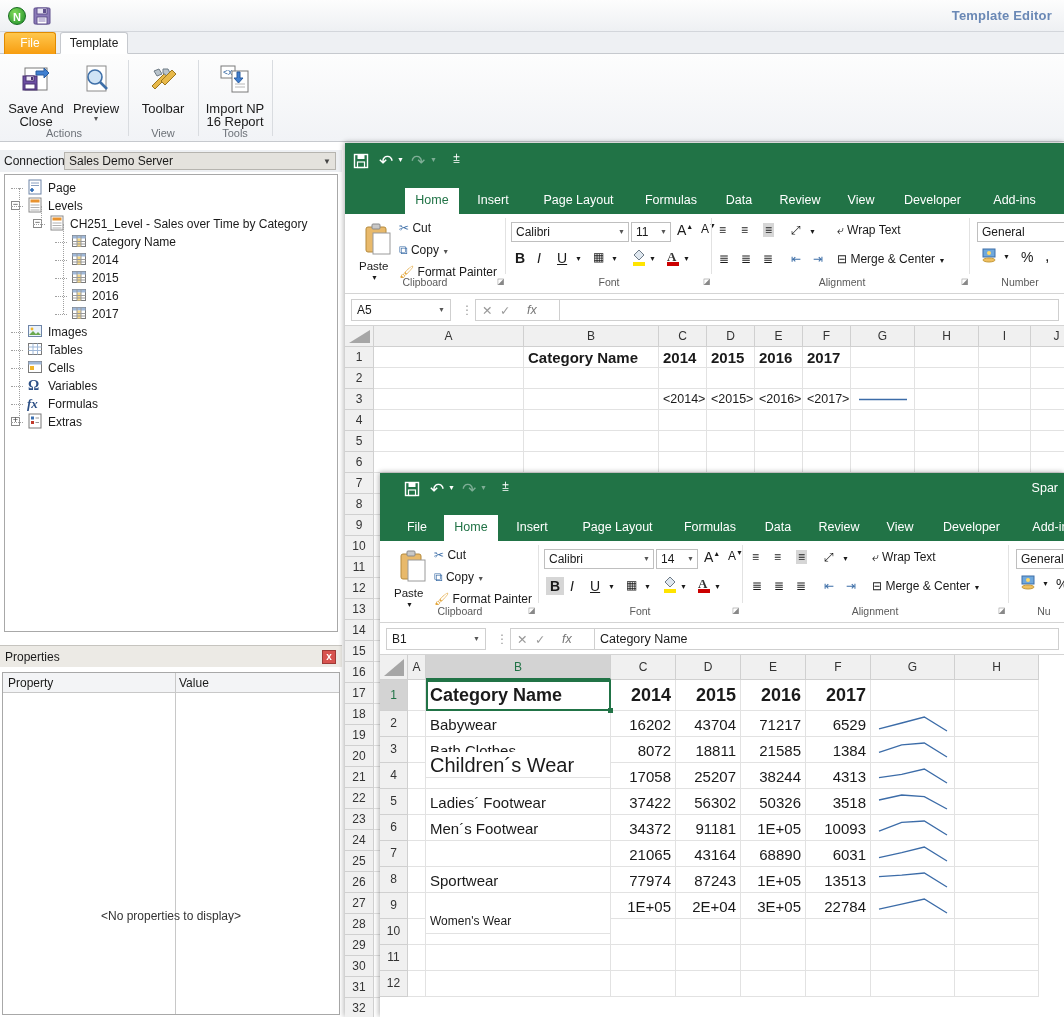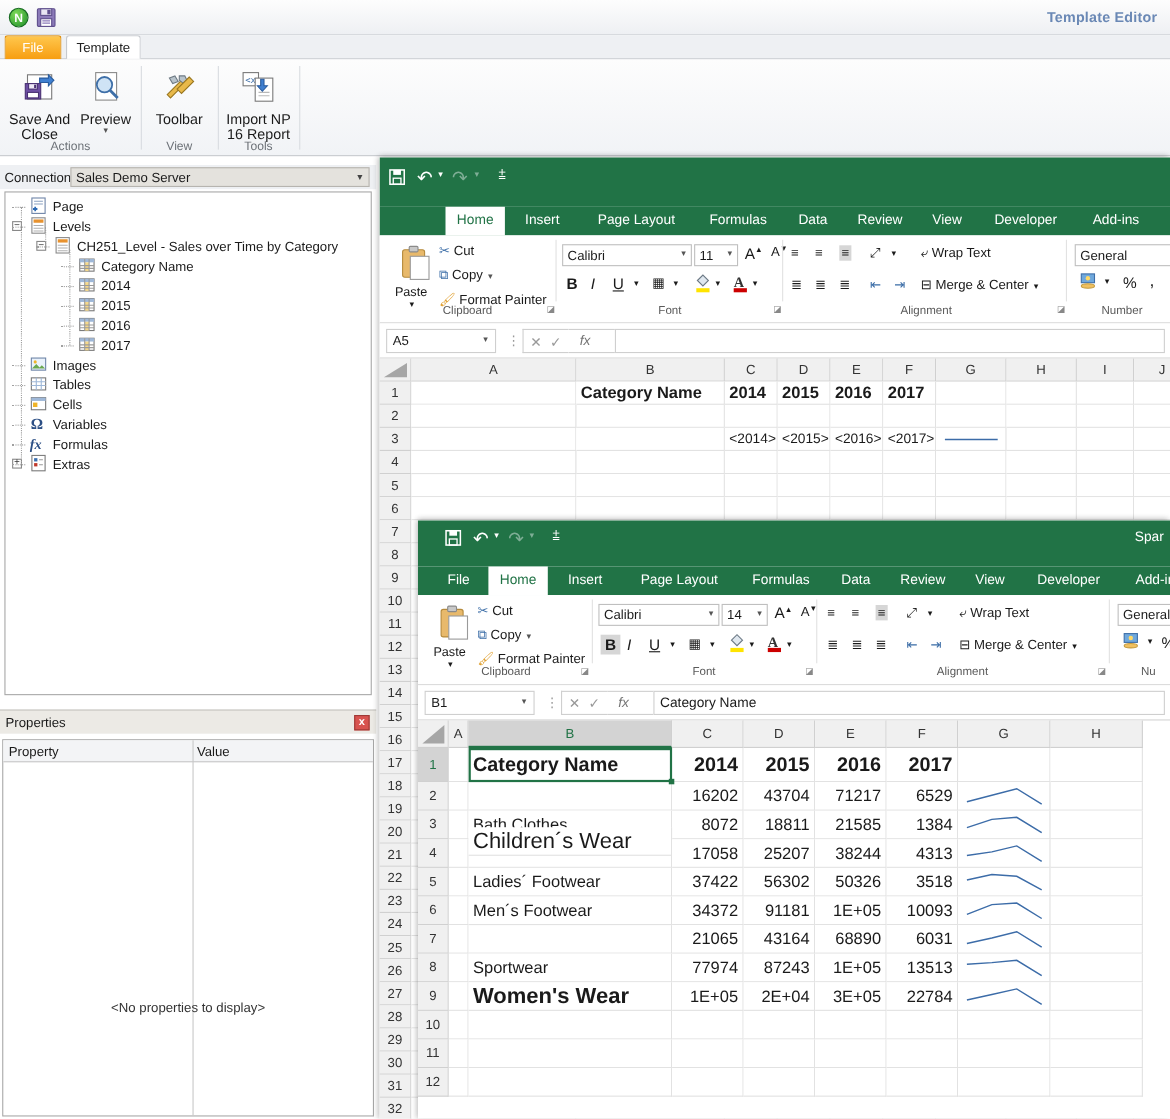--- a/index.html
+++ b/index.html
@@ -1240,20 +1240,23 @@
       </div>
       <div class="gcell right b" style="left:296px; top:25px; width:65px; height:31px; font-size:18px; z-index:2;">
         <span class="inner">2015</span>
       </div>
       <div class="gcell right b" style="left:361px; top:25px; width:65px; height:31px; font-size:18px; z-index:2;">
         <span class="inner">2016</span>
       </div>
       <div class="gcell right b" style="left:426px; top:25px; width:65px; height:31px; font-size:18px; z-index:2;">
         <span class="inner">2017</span>
       </div>
+      <div class="gcell left" style="left:46px; top:56px; width:185px; height:26px; font-size:15px; z-index:2;">
+        <span class="inner">Babywear</span>
+      </div>
       <div class="gcell right" style="left:231px; top:56px; width:65px; height:26px; font-size:15px; z-index:2;">
         <span class="inner">16202</span>
       </div>
       <div class="gcell right" style="left:296px; top:56px; width:65px; height:26px; font-size:15px; z-index:2;">
         <span class="inner">43704</span>
       </div>
       <div class="gcell right" style="left:361px; top:56px; width:65px; height:26px; font-size:15px; z-index:2;">
         <span class="inner">71217</span>
       </div>
       <div class="gcell right" style="left:426px; top:56px; width:65px; height:26px; font-size:15px; z-index:2;">
@@ -1339,21 +1342,21 @@
       </div>
       <div class="gcell right" style="left:296px; top:212px; width:65px; height:26px; font-size:15px; z-index:2;">
         <span class="inner">87243</span>
       </div>
       <div class="gcell right" style="left:361px; top:212px; width:65px; height:26px; font-size:15px; z-index:2;">
         <span class="inner">1E+05</span>
       </div>
       <div class="gcell right" style="left:426px; top:212px; width:65px; height:26px; font-size:15px; z-index:2;">
         <span class="inner">13513</span>
       </div>
-      <div class="gcell left" style="left:46px; top:238px; width:185px; height:26px; font-size:20px; z-index:2;font-weight:bold;">
+      <div class="gcell left" style="left:46px; top:253px; width:185px; height:26px; font-size:12px; z-index:2;">
         <span class="inner">Women's Wear</span>
       </div>
       <div class="gcell right" style="left:231px; top:238px; width:65px; height:26px; font-size:15px; z-index:2;">
         <span class="inner">1E+05</span>
       </div>
       <div class="gcell right" style="left:296px; top:238px; width:65px; height:26px; font-size:15px; z-index:2;">
         <span class="inner">2E+04</span>
       </div>
       <div class="gcell right" style="left:361px; top:238px; width:65px; height:26px; font-size:15px; z-index:2;">
         <span class="inner">3E+05</span>

